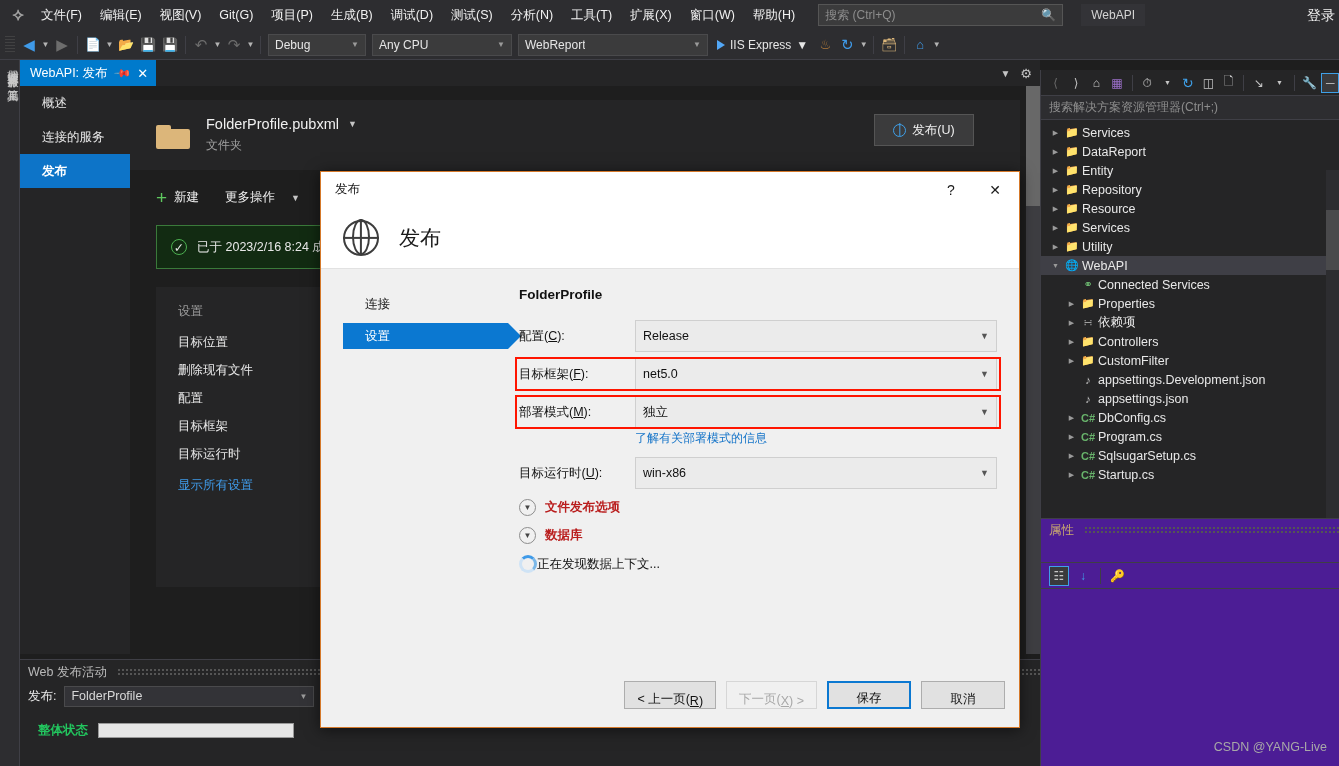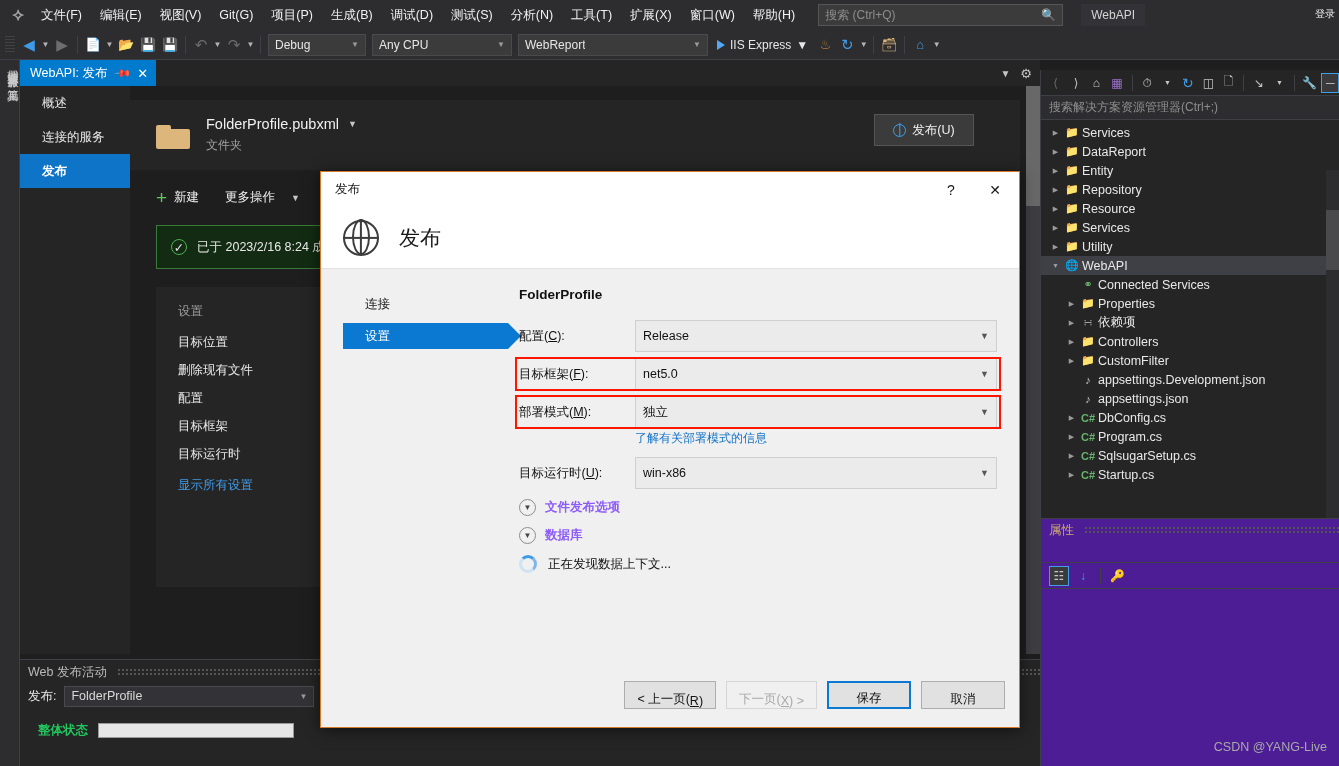--- a/index.html
+++ b/index.html
@@ -11,21 +11,21 @@
   }
   
   .menubar{height:30px;background:#2d2d30;display:flex;align-items:center;padding-left:4px;position:relative;}
   .vs-logo{width:28px;height:24px;display:flex;align-items:center;justify-content:center;color:#a0a0a0;font-size:17px;font-weight:bold;}
   .menu-item{padding:4px 9px;font-size:12.5px;color:#f1f1f1;cursor:default;white-space:nowrap;}
   .search-wrap{margin-left:14px;width:245px;height:22px;background:#3b3b3c;border:1px solid #555;display:flex;align-items:center;padding:0 6px;position:relative;}
   .search-wrap input{background:transparent;border:none;outline:none;color:#ddd;font-size:12px;width:100%;font-family:inherit;}
   .search-wrap input::placeholder{color:#8d8d8d;}
   .search-ico{position:absolute;right:6px;color:#ccc;font-size:12px;}
   .proj-badge{margin-left:18px;padding:4px 10px;background:#333337;color:#d4d4d4;font-size:12px;}
-  .signin{position:absolute;right:4px;top:7px;font-size:10px;color:#f1f1f1;margin-left:8px;}
+  .signin{position:absolute;right:4px;top:7px;font-size:14px;color:#f1f1f1;margin-left:8px;}
 
   
   .toolbar{height:30px;background:#2d2d30;display:flex;align-items:center;padding-left:2px;border-bottom:1px solid #3f3f46;}
   .tb-grip{width:10px;height:18px;background:
      repeating-linear-gradient(to bottom, #555 0 1px, transparent 1px 3px);
      background-size:2px 3px;background-repeat:repeat;opacity:.5;margin:0 3px;}
   .tb-btn{width:22px;height:22px;display:flex;align-items:center;justify-content:center;color:#c5c5c5;font-size:13px;}
   .tb-btn.dim{color:#6d6d6d;}
   .tb-car{width:11px;height:22px;display:flex;align-items:center;justify-content:center;color:#b4b4b4;font-size:8px;}
   .tb-sep{width:1px;height:18px;background:#3f3f46;margin:0 4px;}
@@ -155,22 +155,22 @@
   .frow .lab{width:116px;font-size:12.5px;color:#111;}
   .frow .lab u{text-decoration:underline;}
   .fsel{flex:1;height:32px;background:#ebebeb;border:1px solid #cfcfcf;display:flex;align-items:center;
         justify-content:space-between;padding:0 7px;font-size:12.5px;color:#111;}
   .fsel .ar{color:#555;font-size:9px;}
   .hl{position:absolute;border:2.5px solid #ff1500;pointer-events:none;}
   .dlg-link{font-size:12px;color:#1574c8;margin:-8px 0 14px 116px;}
   .exp-row{display:flex;align-items:center;gap:9px;margin-bottom:11px;}
   .circ-chev{width:17px;height:17px;border-radius:50%;border:1px solid #8d8d8d;color:#444;font-size:8px;
              display:flex;align-items:center;justify-content:center;}
-  .exp-row b{font-size:12.5px;color:#8b5cf6;}
-  .spin-row{display:flex;align-items:center;gap:11px;}
+  .exp-row b{font-size:12.5px;color:#b91c1c;}
+  .spin-row{display:flex;align-items:center;}
   .spinner{width:18px;height:18px;border-radius:50%;border:3px solid #cfe3f5;border-top-color:#3f9ae8;border-right-color:#7bb8e8;}
   .spin-row span{font-size:12.5px;color:#111;}
   .dlg-foot{position:absolute;right:14px;bottom:18px;display:flex;gap:10px;}
   .dbtn{min-width:84px;height:28px;background:#e1e1e1;border:1px solid #adadad;font-size:12.5px;color:#111;
         display:flex;align-items:flex-end;justify-content:center;padding:0 12px;}
   .dbtn.primary{background:#e1e1e1;border:2px solid #0b78d1;}
   .dbtn.disabled{background:#f0f0f0;border:1px solid #d6d6d6;color:#a8a8a8;}
   .dbtn u{text-decoration:underline;}
 </style>
 </head>

